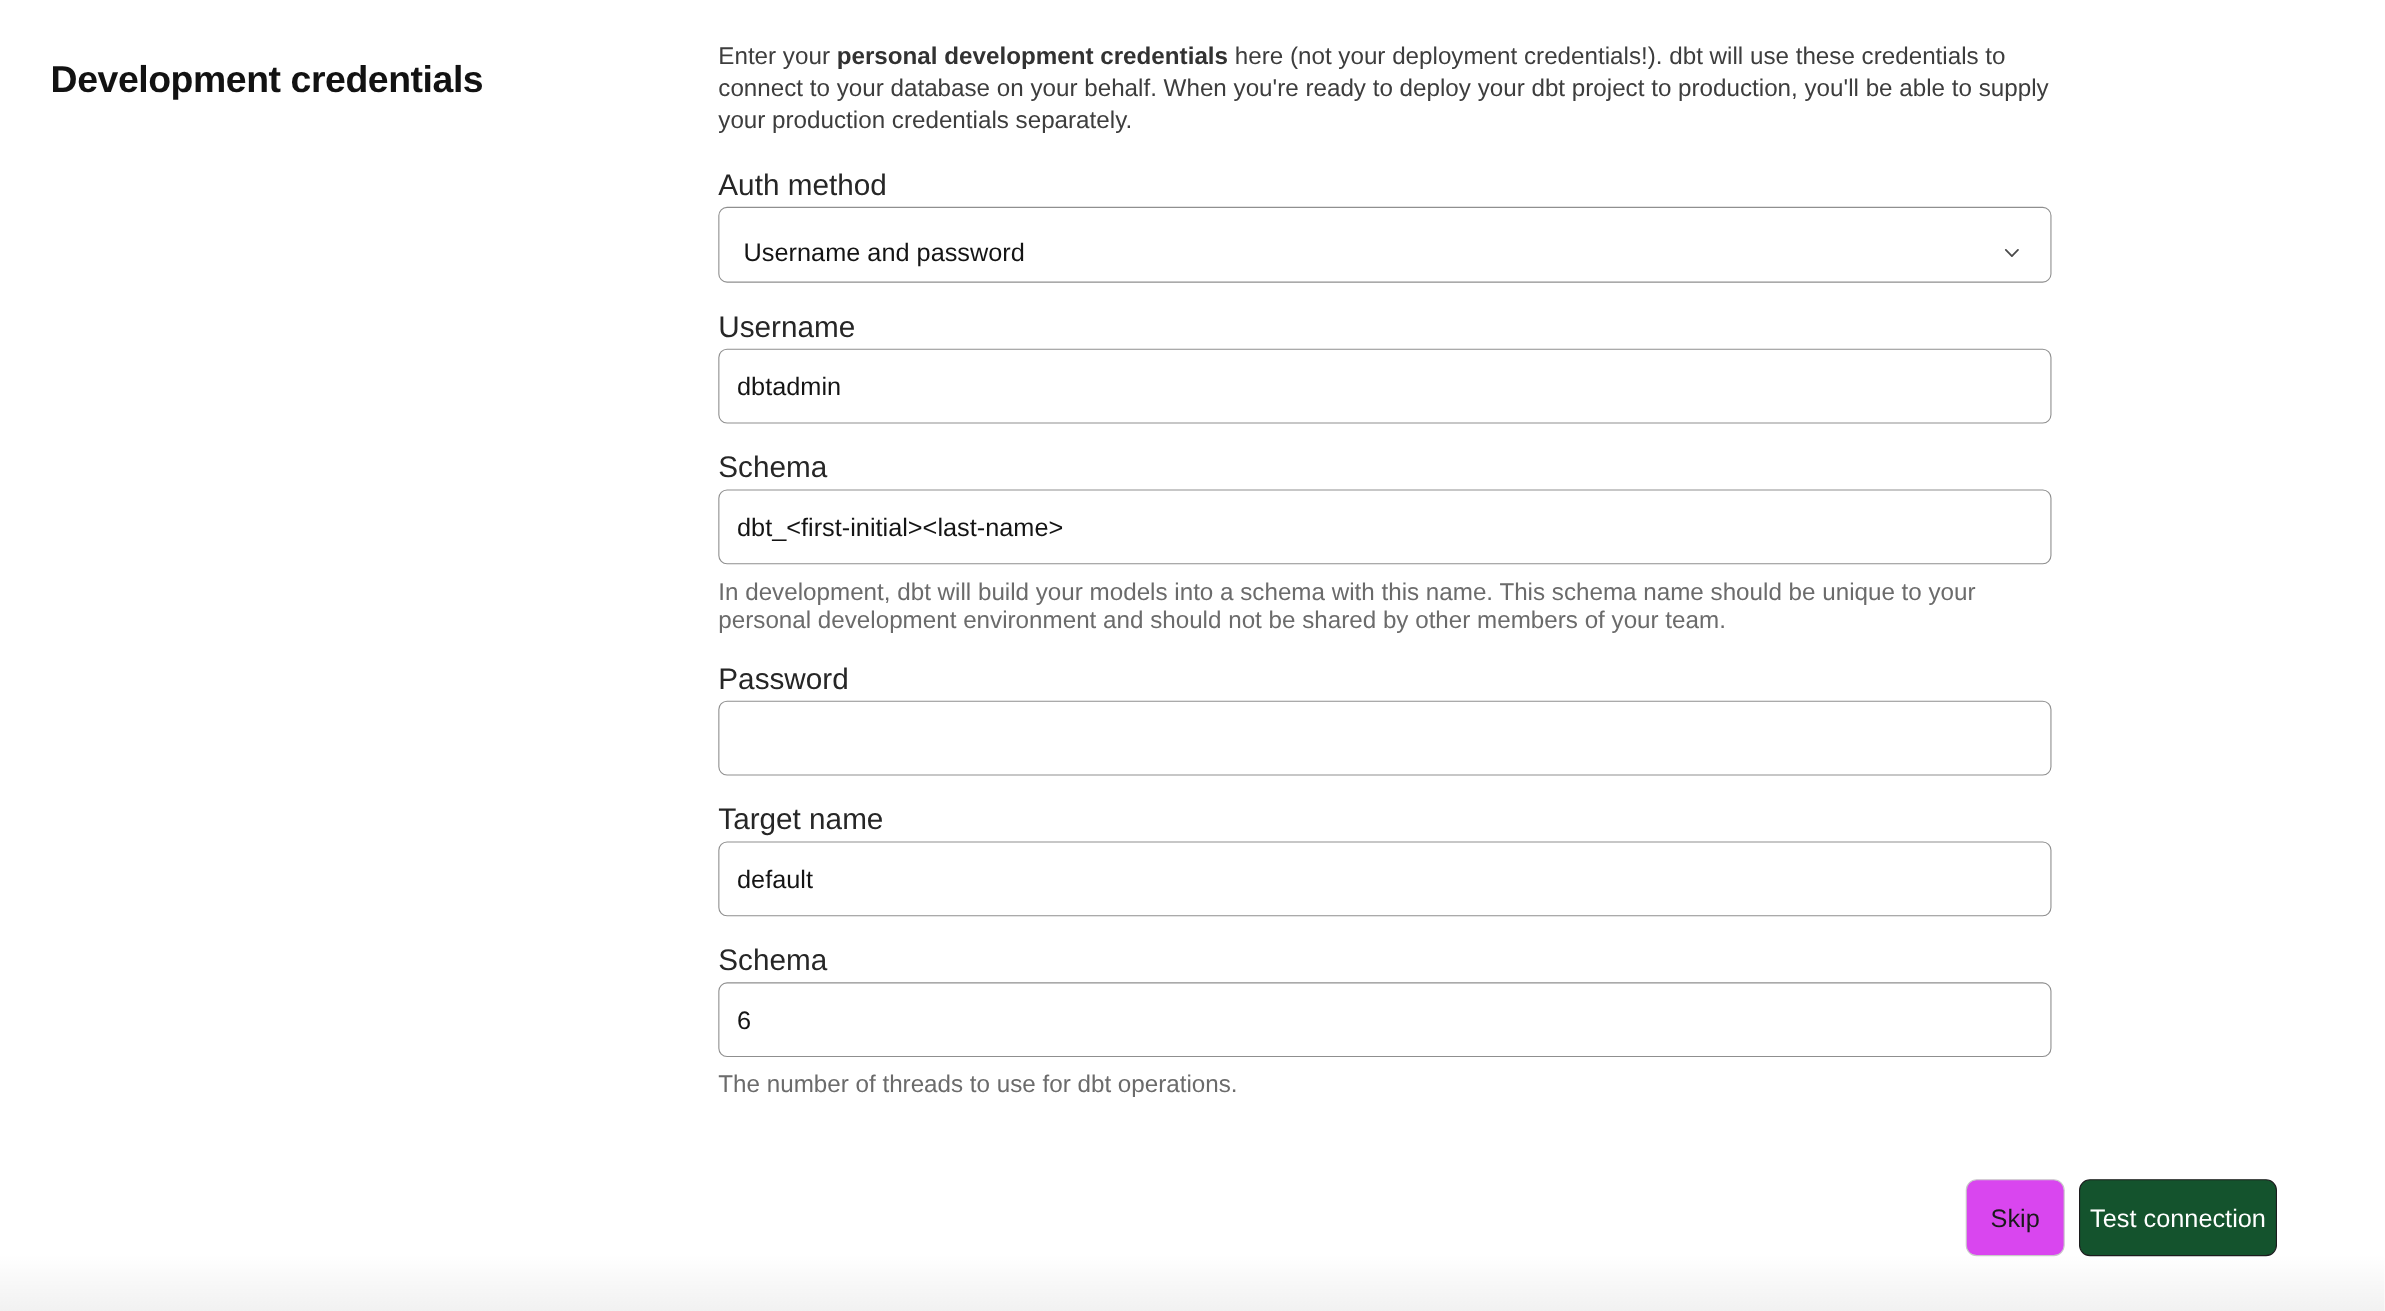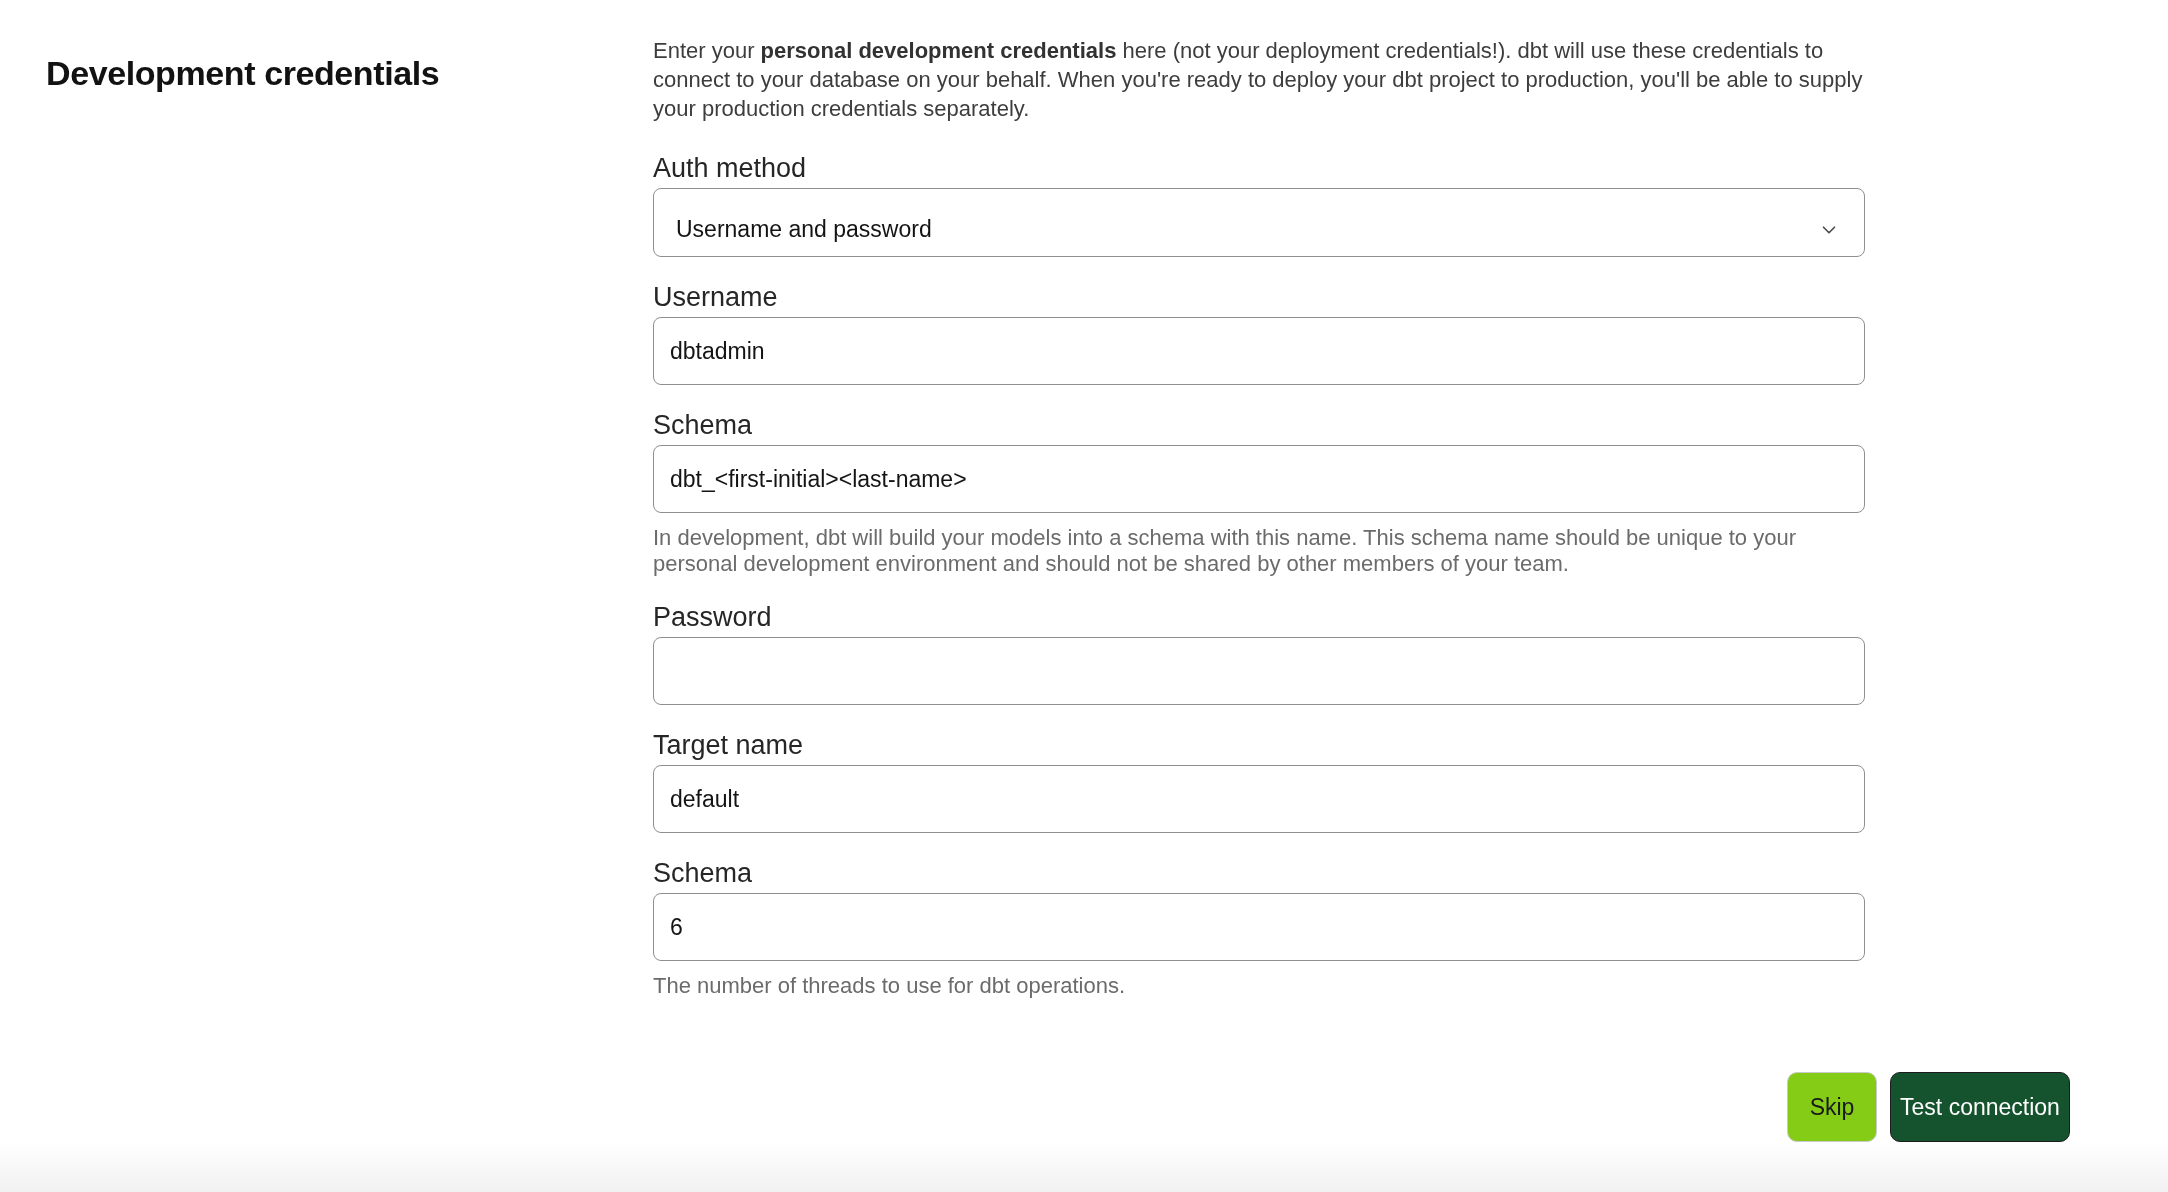--- a/index.html
+++ b/index.html
@@ -103,21 +103,21 @@
     border-radius: 10px;
     font-family: "Liberation Sans", "DejaVu Sans", sans-serif;
     font-size: 23px;
     cursor: pointer;
     display: inline-flex;
     align-items: center;
     justify-content: center;
   }
   .btn-secondary {
     width: 90px;
-    background: #84cc16;
+    background: #d946ef;
     border: 1px solid #c9c9c9;
     color: #1a1a1a;
     font-weight: 400;
   }
   .btn-primary {
     width: 180px;
     background: #14532d;
     border: 1px solid #1c1c1e;
     color: #ffffff;
     font-weight: 400;

